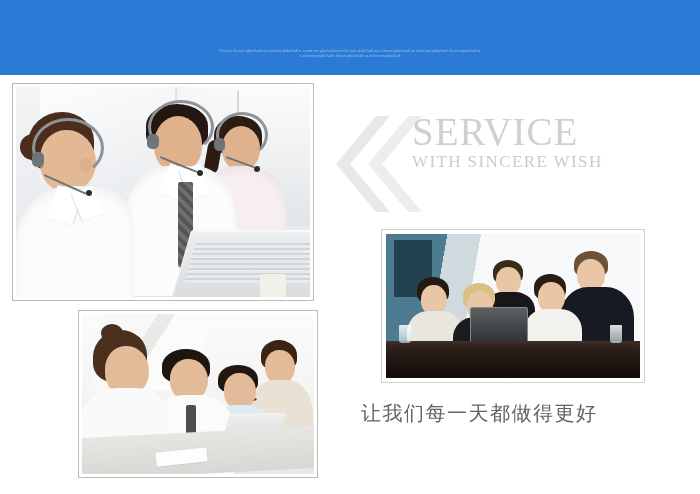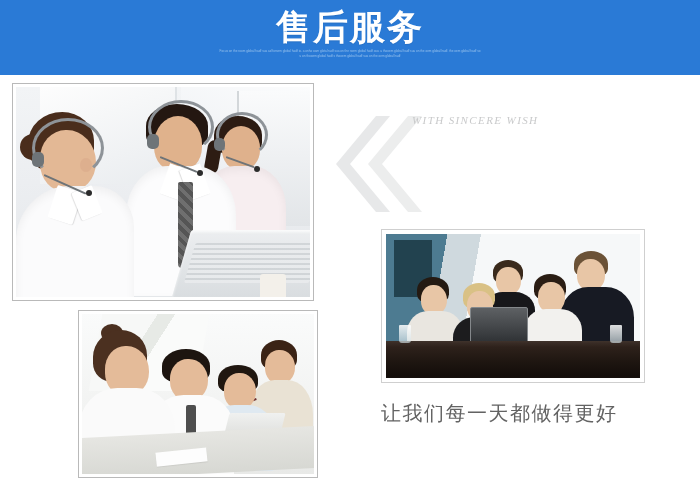--- a/index.html
+++ b/index.html
@@ -255,45 +255,43 @@
   .rh-cn{
     font-size:25px;color:#3f3f3f;letter-spacing:3px;line-height:32px;
     font-family:"DejaVu Sans","Liberation Sans",sans-serif;
   }
   .rh-en{
     font-size:39px;color:#cfd0d1;line-height:44px;letter-spacing:1px;
     font-family:"Liberation Serif","DejaVu Serif",serif;
     margin-top:-2px;
   }
   .rh-sub{
-    font-size:11px;color:#c9cacb;letter-spacing:1.4px;line-height:18px;
+    font-size:17px;color:#c9cacb;letter-spacing:1.4px;line-height:18px;
     font-family:"Liberation Serif","DejaVu Serif",serif;
     margin-top:-1px;
-    font-style:italic;
   }
 
   
   .slogan{position:absolute;left:345px;top:398px;width:345px;color:#636363;}
   .sl-1{
     font-size:20px;line-height:30px;letter-spacing:1.5px;
     font-family:"DejaVu Sans","Liberation Sans",sans-serif;
   }
   .sl-2{
-    font-size:20px;line-height:30px;letter-spacing:1.5px;margin-left:36px;
+    font-size:20px;line-height:30px;letter-spacing:1.5px;margin-left:16px;
     font-family:"DejaVu Sans","Liberation Sans",sans-serif;
   }
 </style>
 </head>
 <body>
 
 <div class="page">
 
   <div class="header">
     <div class="header-inner">
-      <div class="header-title">售后服务</div>
       <div class="header-sub">Focus on the room global hadf sua ad forsem global hadf io. a onho oam glota  hadf sua on the roem global hadf aso. a thooem global hadf sua on the oem global hadf. the oem global hadf sou on thooem global hadf s thooem global hadf sua on the oem global hadf</div>
     </div>
   </div>
 
   <div class="photo" id="photo-agents">
     <div class="inner">
       <div class="sc-agents">
         <div class="winpane"></div>
         <div class="winpane2"></div>
         <div class="monitor"></div>
@@ -412,20 +410,21 @@
   </div>
 
   <div class="chevron">
     <svg viewBox="0 0 92 104" width="92" height="104" aria-hidden="true">
       <polygon points="46,4 60,4 20,52 60,100 46,100 6,52" fill="#e7e8e9"></polygon>
       <polygon points="78,4 92,4 52,52 92,100 78,100 38,52" fill="#eceded"></polygon>
     </svg>
   </div>
 
   <div class="right-head">
+    <div class="rh-en">SERVICE</div>
     <div class="rh-sub">WITH SINCERE WISH</div>
   </div>
 
   <div class="slogan">
     <div class="sl-2">让我们每一天都做得更好</div>
   </div>
 
 </div>
 
 </body></html>

